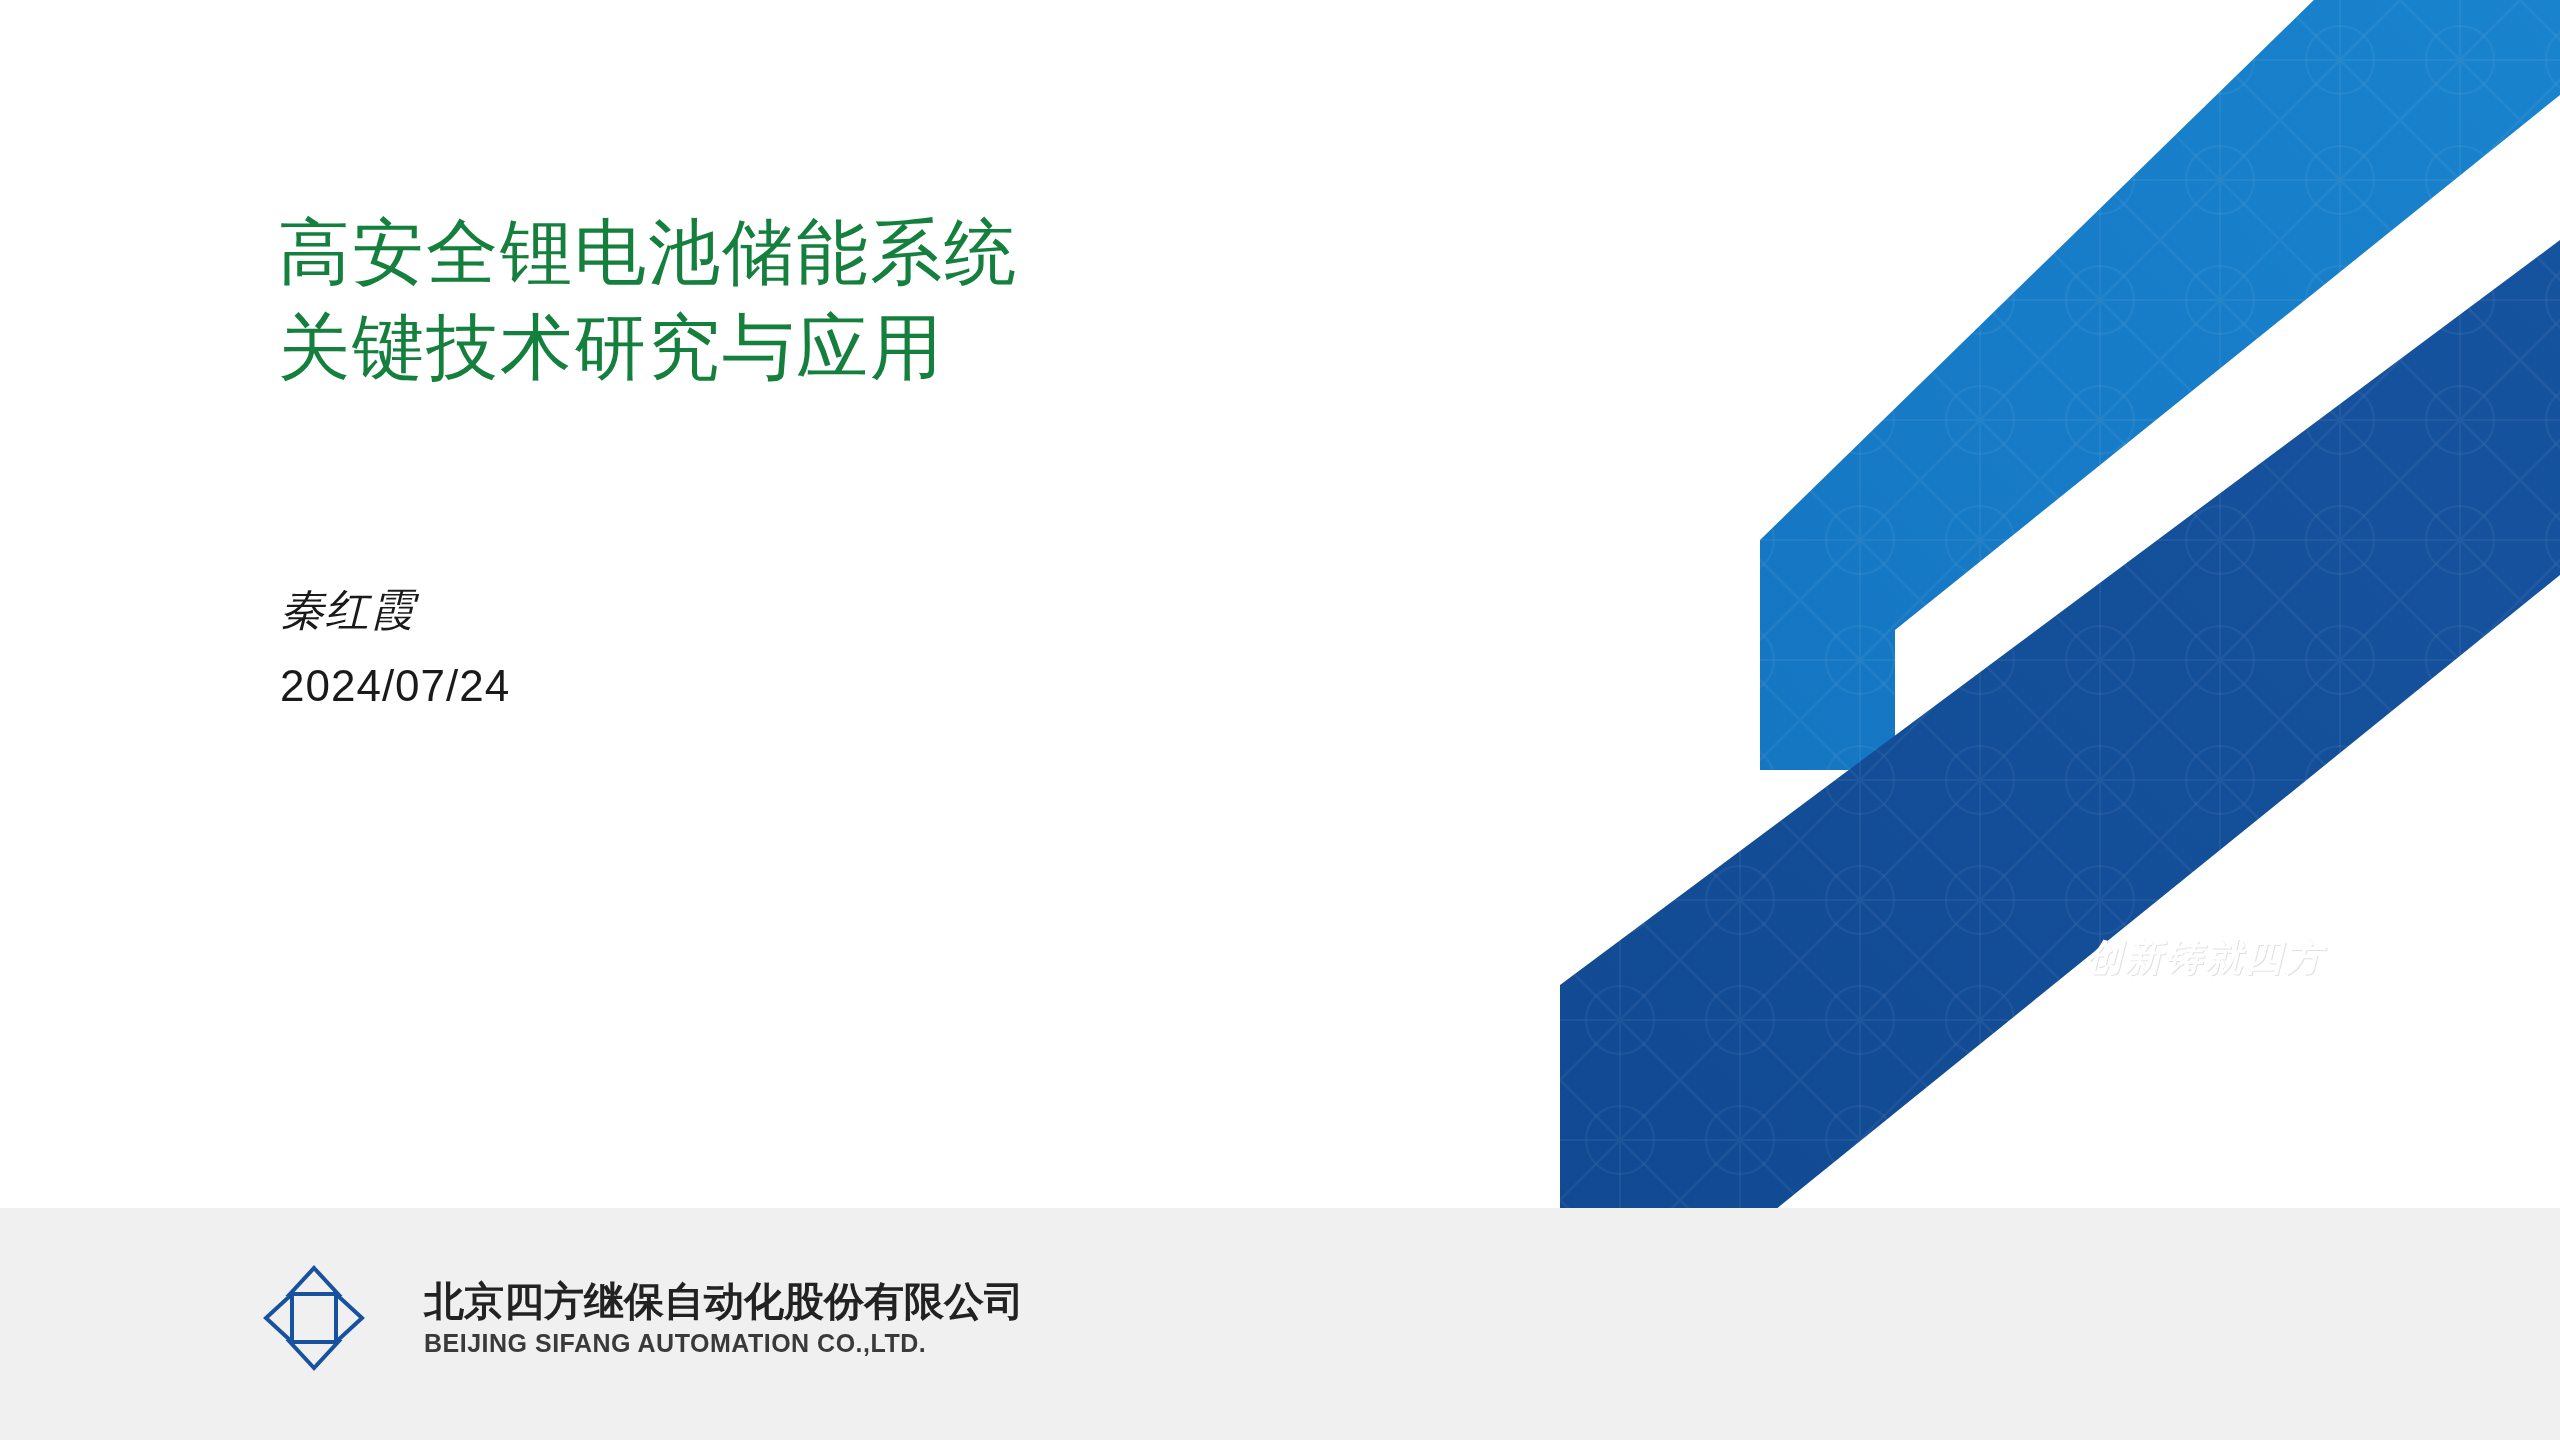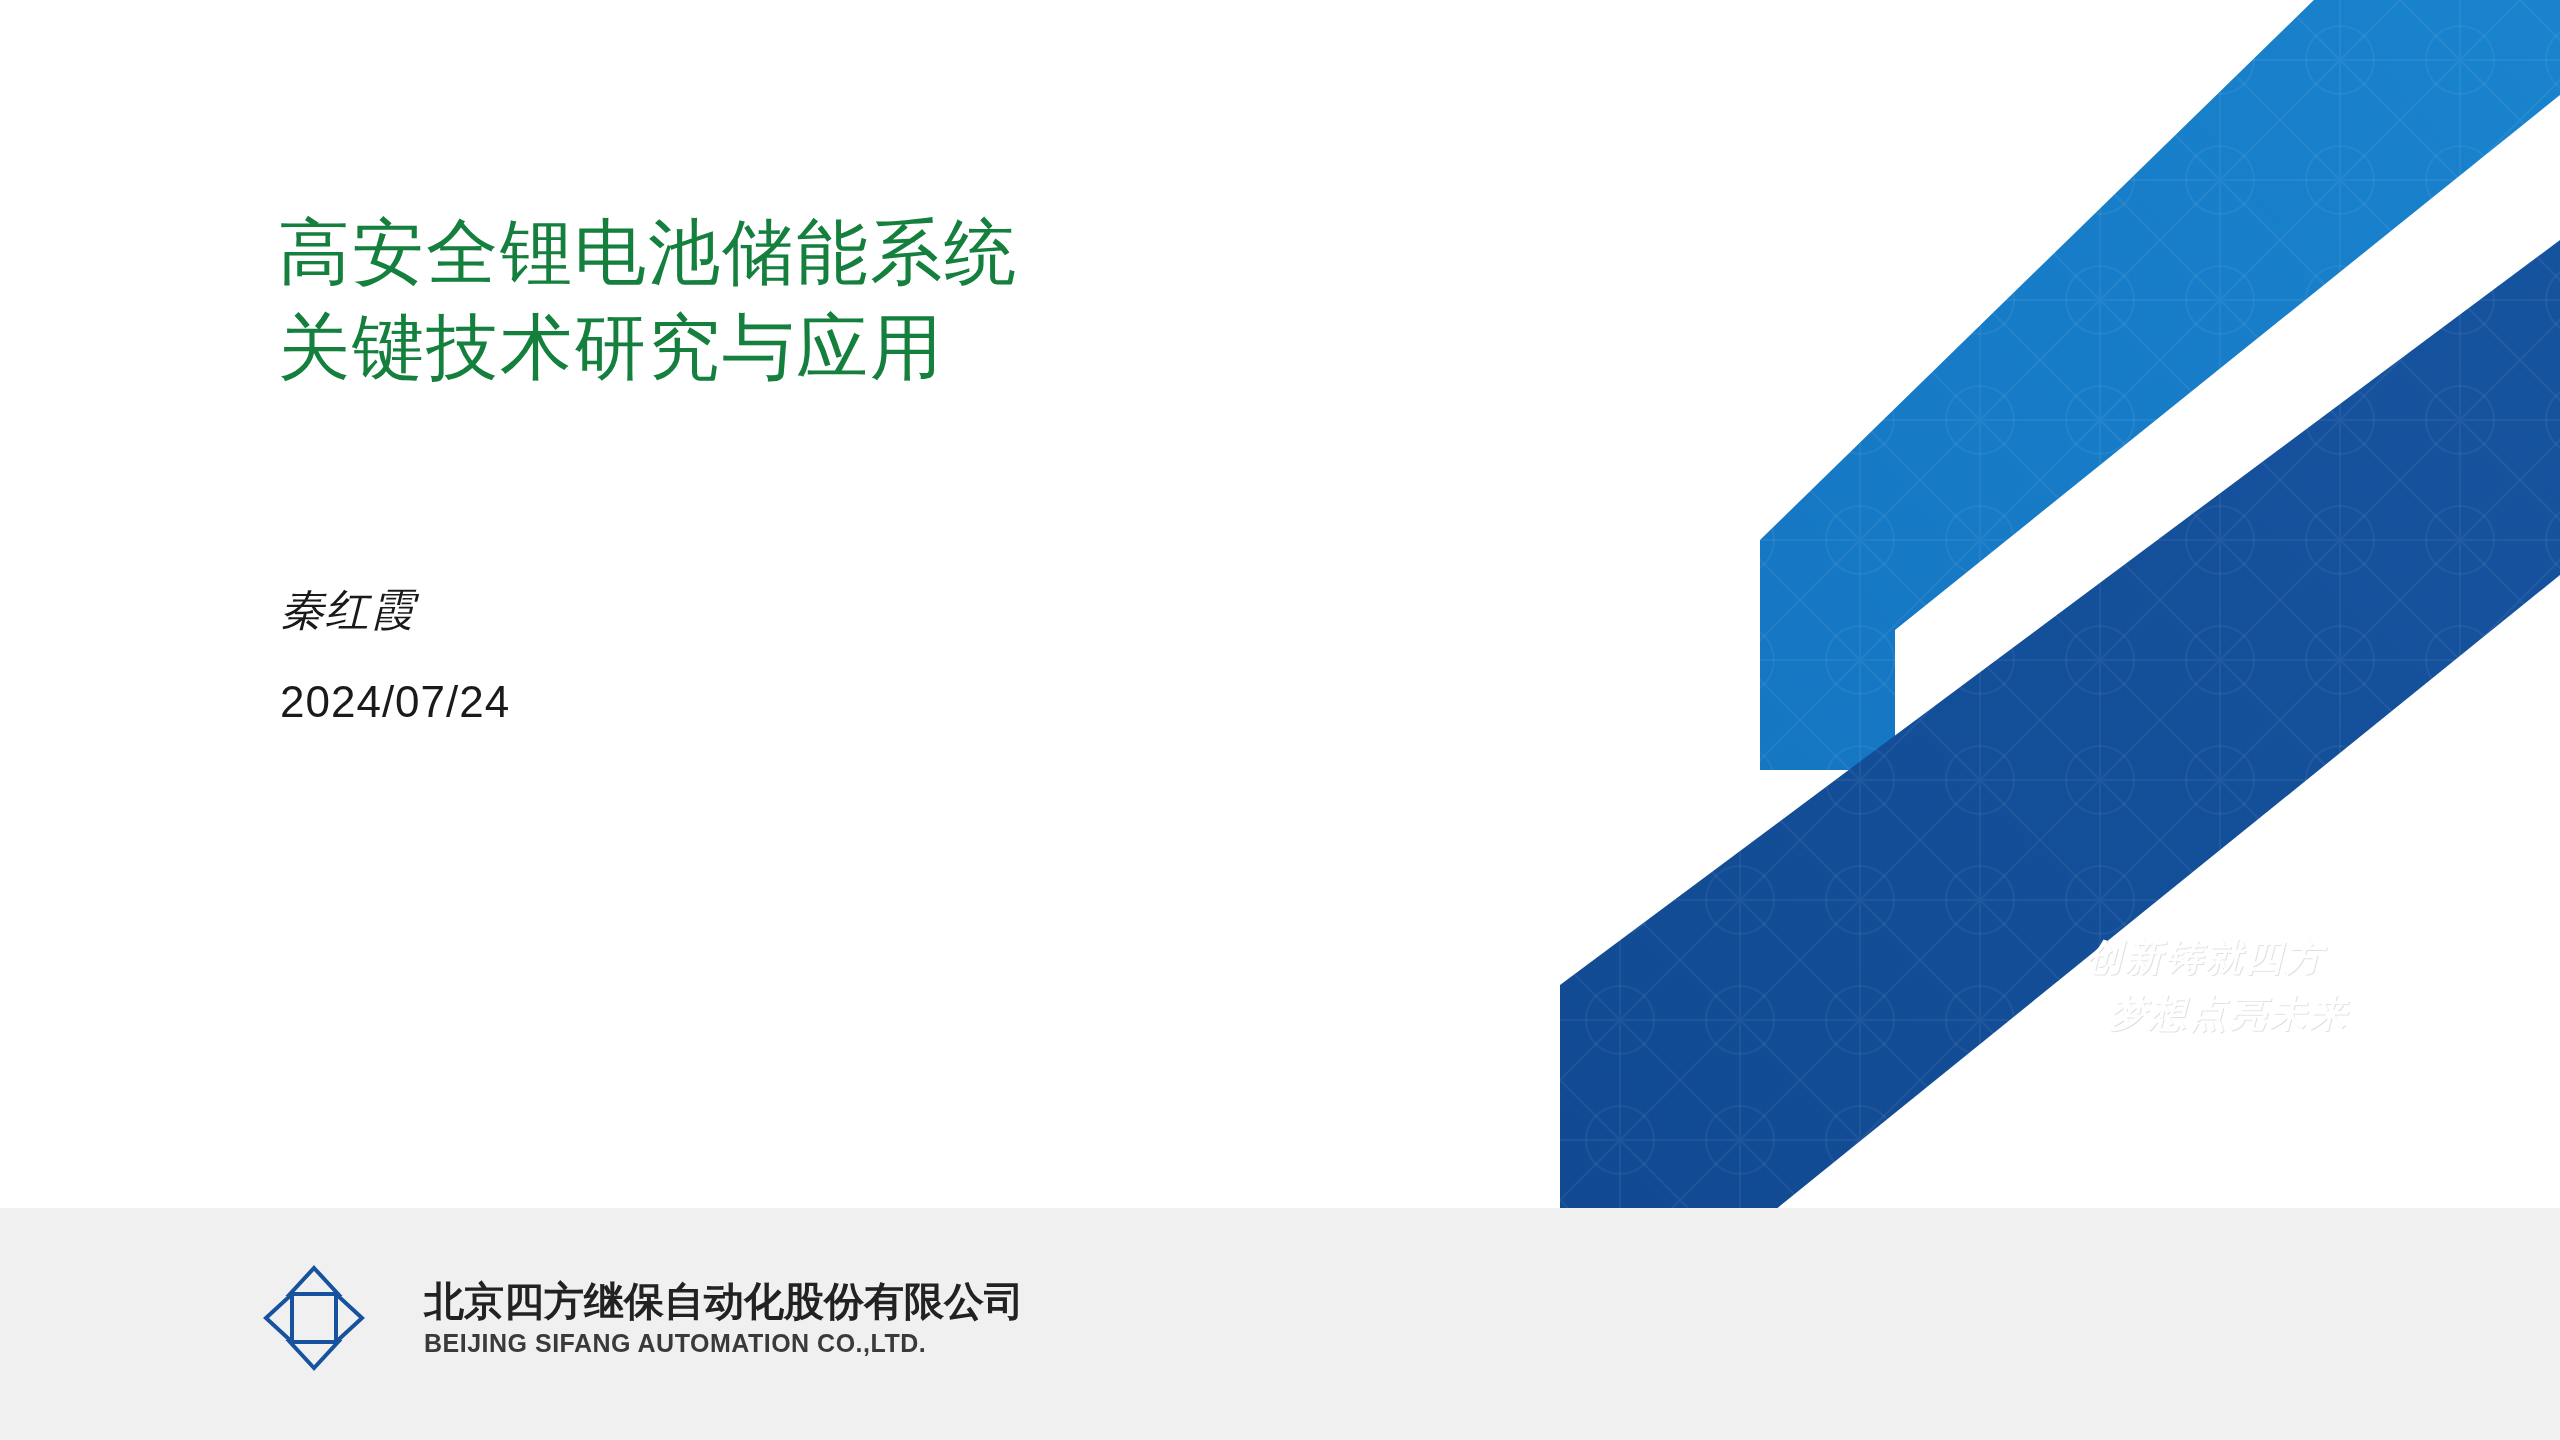--- a/index.html
+++ b/index.html
@@ -64,21 +64,21 @@
     font-weight: 400;
     letter-spacing: 1px;
     font-style: italic;
   }
   .meta-date {
     font-size: 44px;
     line-height: 1.45;
     color: #1a1a1a;
     font-weight: 400;
     letter-spacing: 1px;
-    margin-top: 28px;
+    margin-top: 12px;
   }
 
   
   .tagline {
     position: absolute;
     left: 1975px;
     top: 930px;
     width: 460px;
     text-align: center;
     color: #ffffff;
@@ -176,21 +176,20 @@
         <path d="M1000,240 L1000,575 L215,1210 L-20,1210 L-20,1000 Z" fill="url(#gradDark)"></path>
         <g clip-path="url(#clipDark)">
           <rect x="-50" y="100" width="1100" height="1200" fill="url(#mesh)"></rect>
         </g>
       </g>
     </svg>
   </div>
 
   <div class="tagline">
     <div>创新铸就四方</div>
-    <div class="tagline-2">梦想点亮未来</div>
   </div>
 
   <div class="title-block">
     <div class="title-line">高安全锂电池储能系统</div>
     <div class="title-line">关键技术研究与应用</div>
   </div>
 
   <div class="meta-block">
     <div class="meta-author">秦红霞</div>
     <div class="meta-date">2024/07/24</div>

